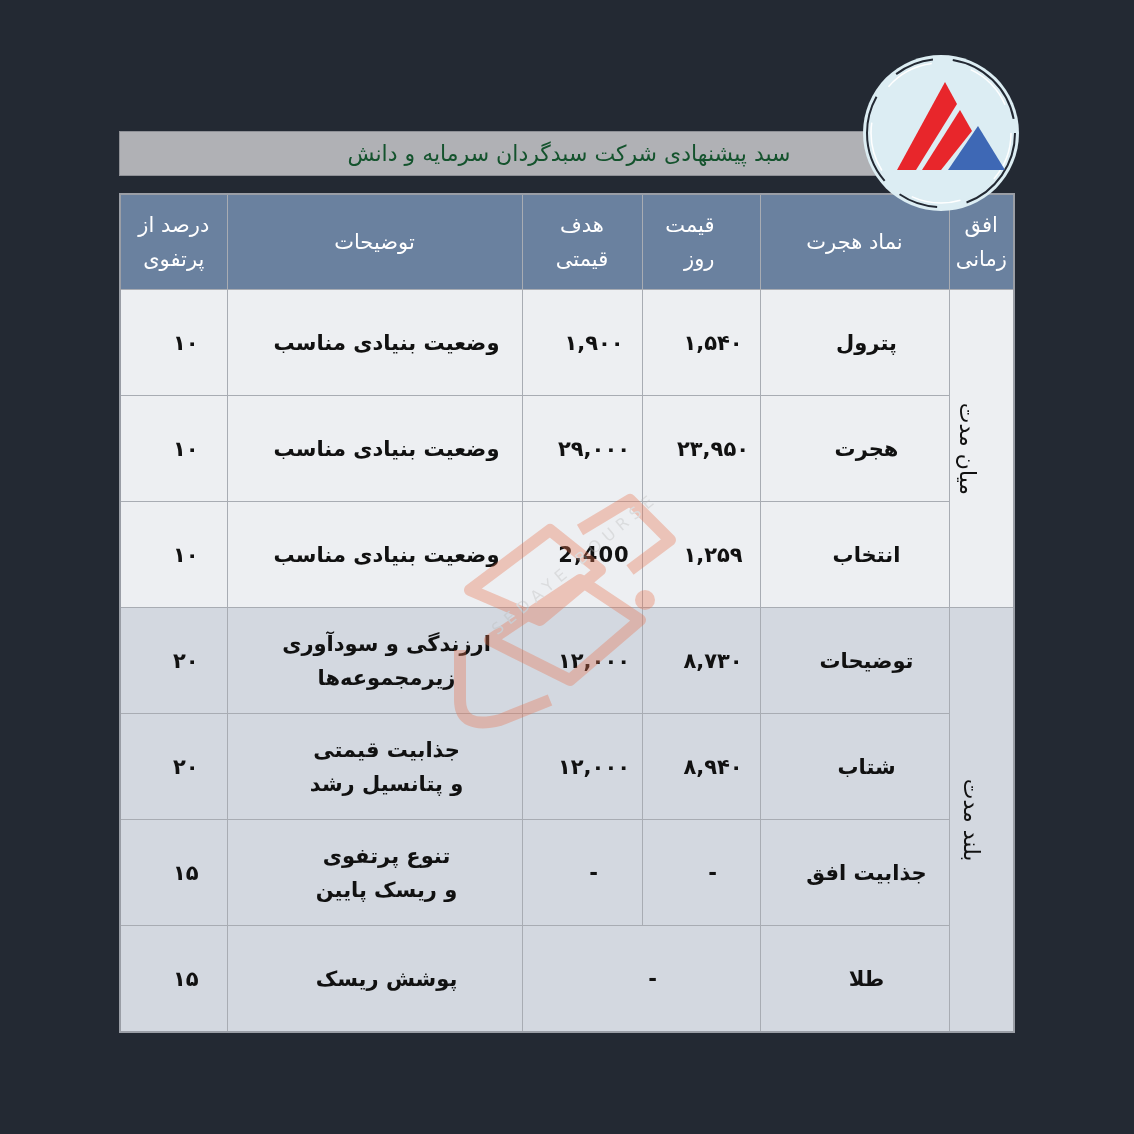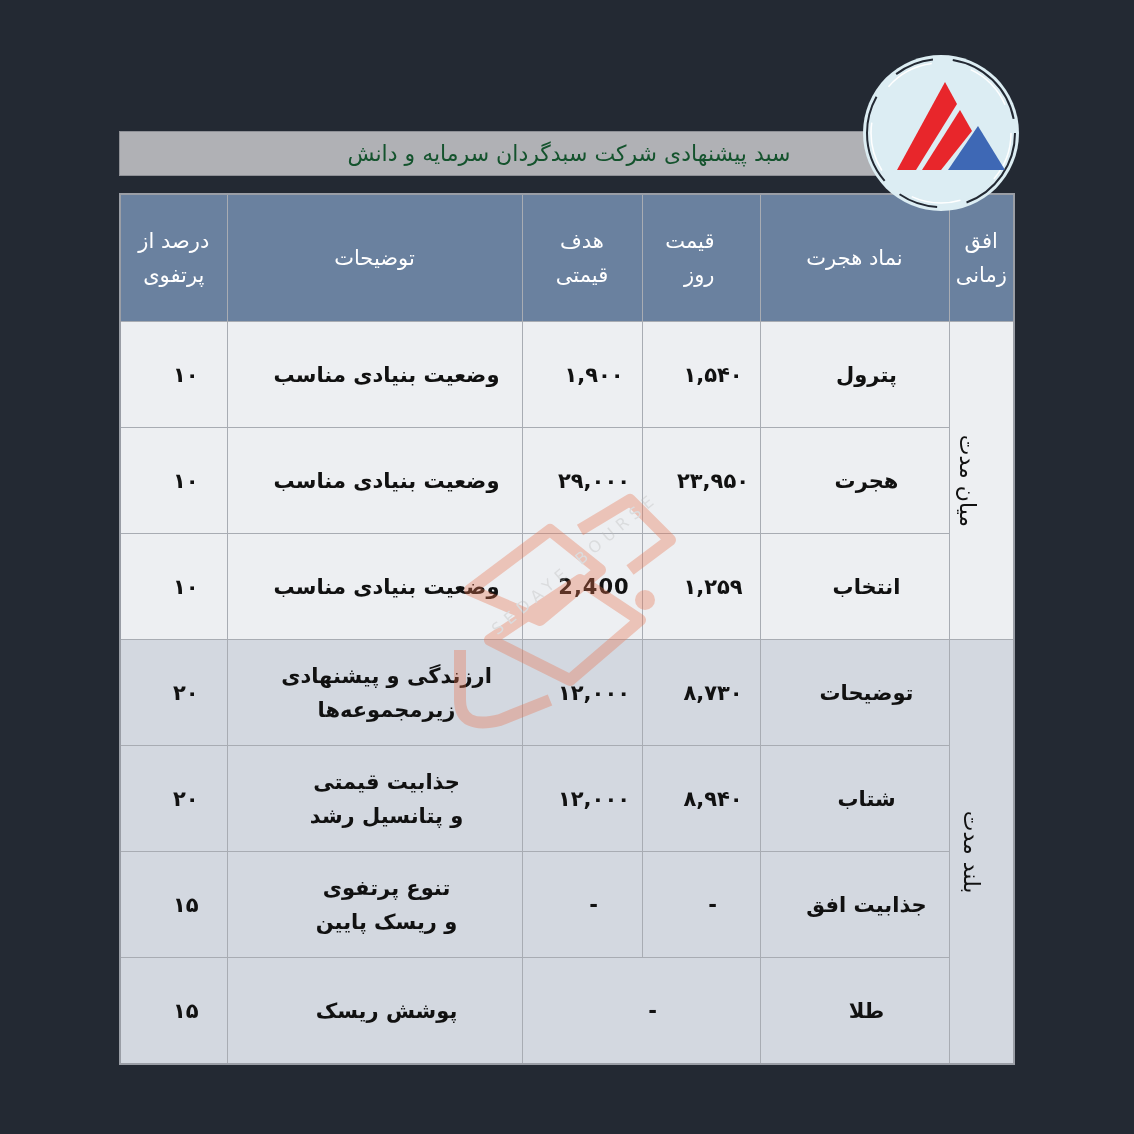--- a/index.html
+++ b/index.html
@@ -56,21 +56,21 @@
     <col style="width:118px">
     <col style="width:120px">
     <col style="width:295px">
     <col style="width:107px">
   </colgroup>
   <thead>
     <tr>
       <th><span>افق زمانی</span></th>
       <th>نماد هجرت</th>
       <th style="padding:0 45px">قیمت روز</th>
-      <th style="padding:16px 30px">هدف قیمتی</th>
+      <th style="padding:0 30px">هدف قیمتی</th>
       <th>توضیحات</th>
       <th style="padding:0 6px">درصد از پرتفوی</th>
     </tr>
   </thead>
   <tbody>
     <tr class="mid">
       <td class="horizon" rowspan="3"><span>میان مدت</span></td>
       <td>پترول</td>
       <td class="num">۱,۵۴۰</td>
       <td class="num">۱,۹۰۰</td>
@@ -90,21 +90,21 @@
       <td class="num">2,400</td>
       <td>وضعیت بنیادی مناسب</td>
       <td class="num">۱۰</td>
     </tr>
     <tr class="long">
       <td class="horizon" rowspan="4"><span>بلند مدت</span></td>
       <td>توضیحات</td>
       <td class="num">۸,۷۳۰</td>
       <td class="num">۱۲,۰۰۰</td>
       <td>
-          <div>ارزندگی و پیشنهادی</div>
+          <div>ارزندگی و سودآوری</div>
           <div>زیرمجموعه‌ها</div>
         </td>
       <td class="num">۲۰</td>
     </tr>
     <tr class="long">
       <td>شتاب</td>
       <td class="num">۸,۹۴۰</td>
       <td class="num">۱۲,۰۰۰</td>
       <td>
           <div>جذابیت قیمتی</div>

